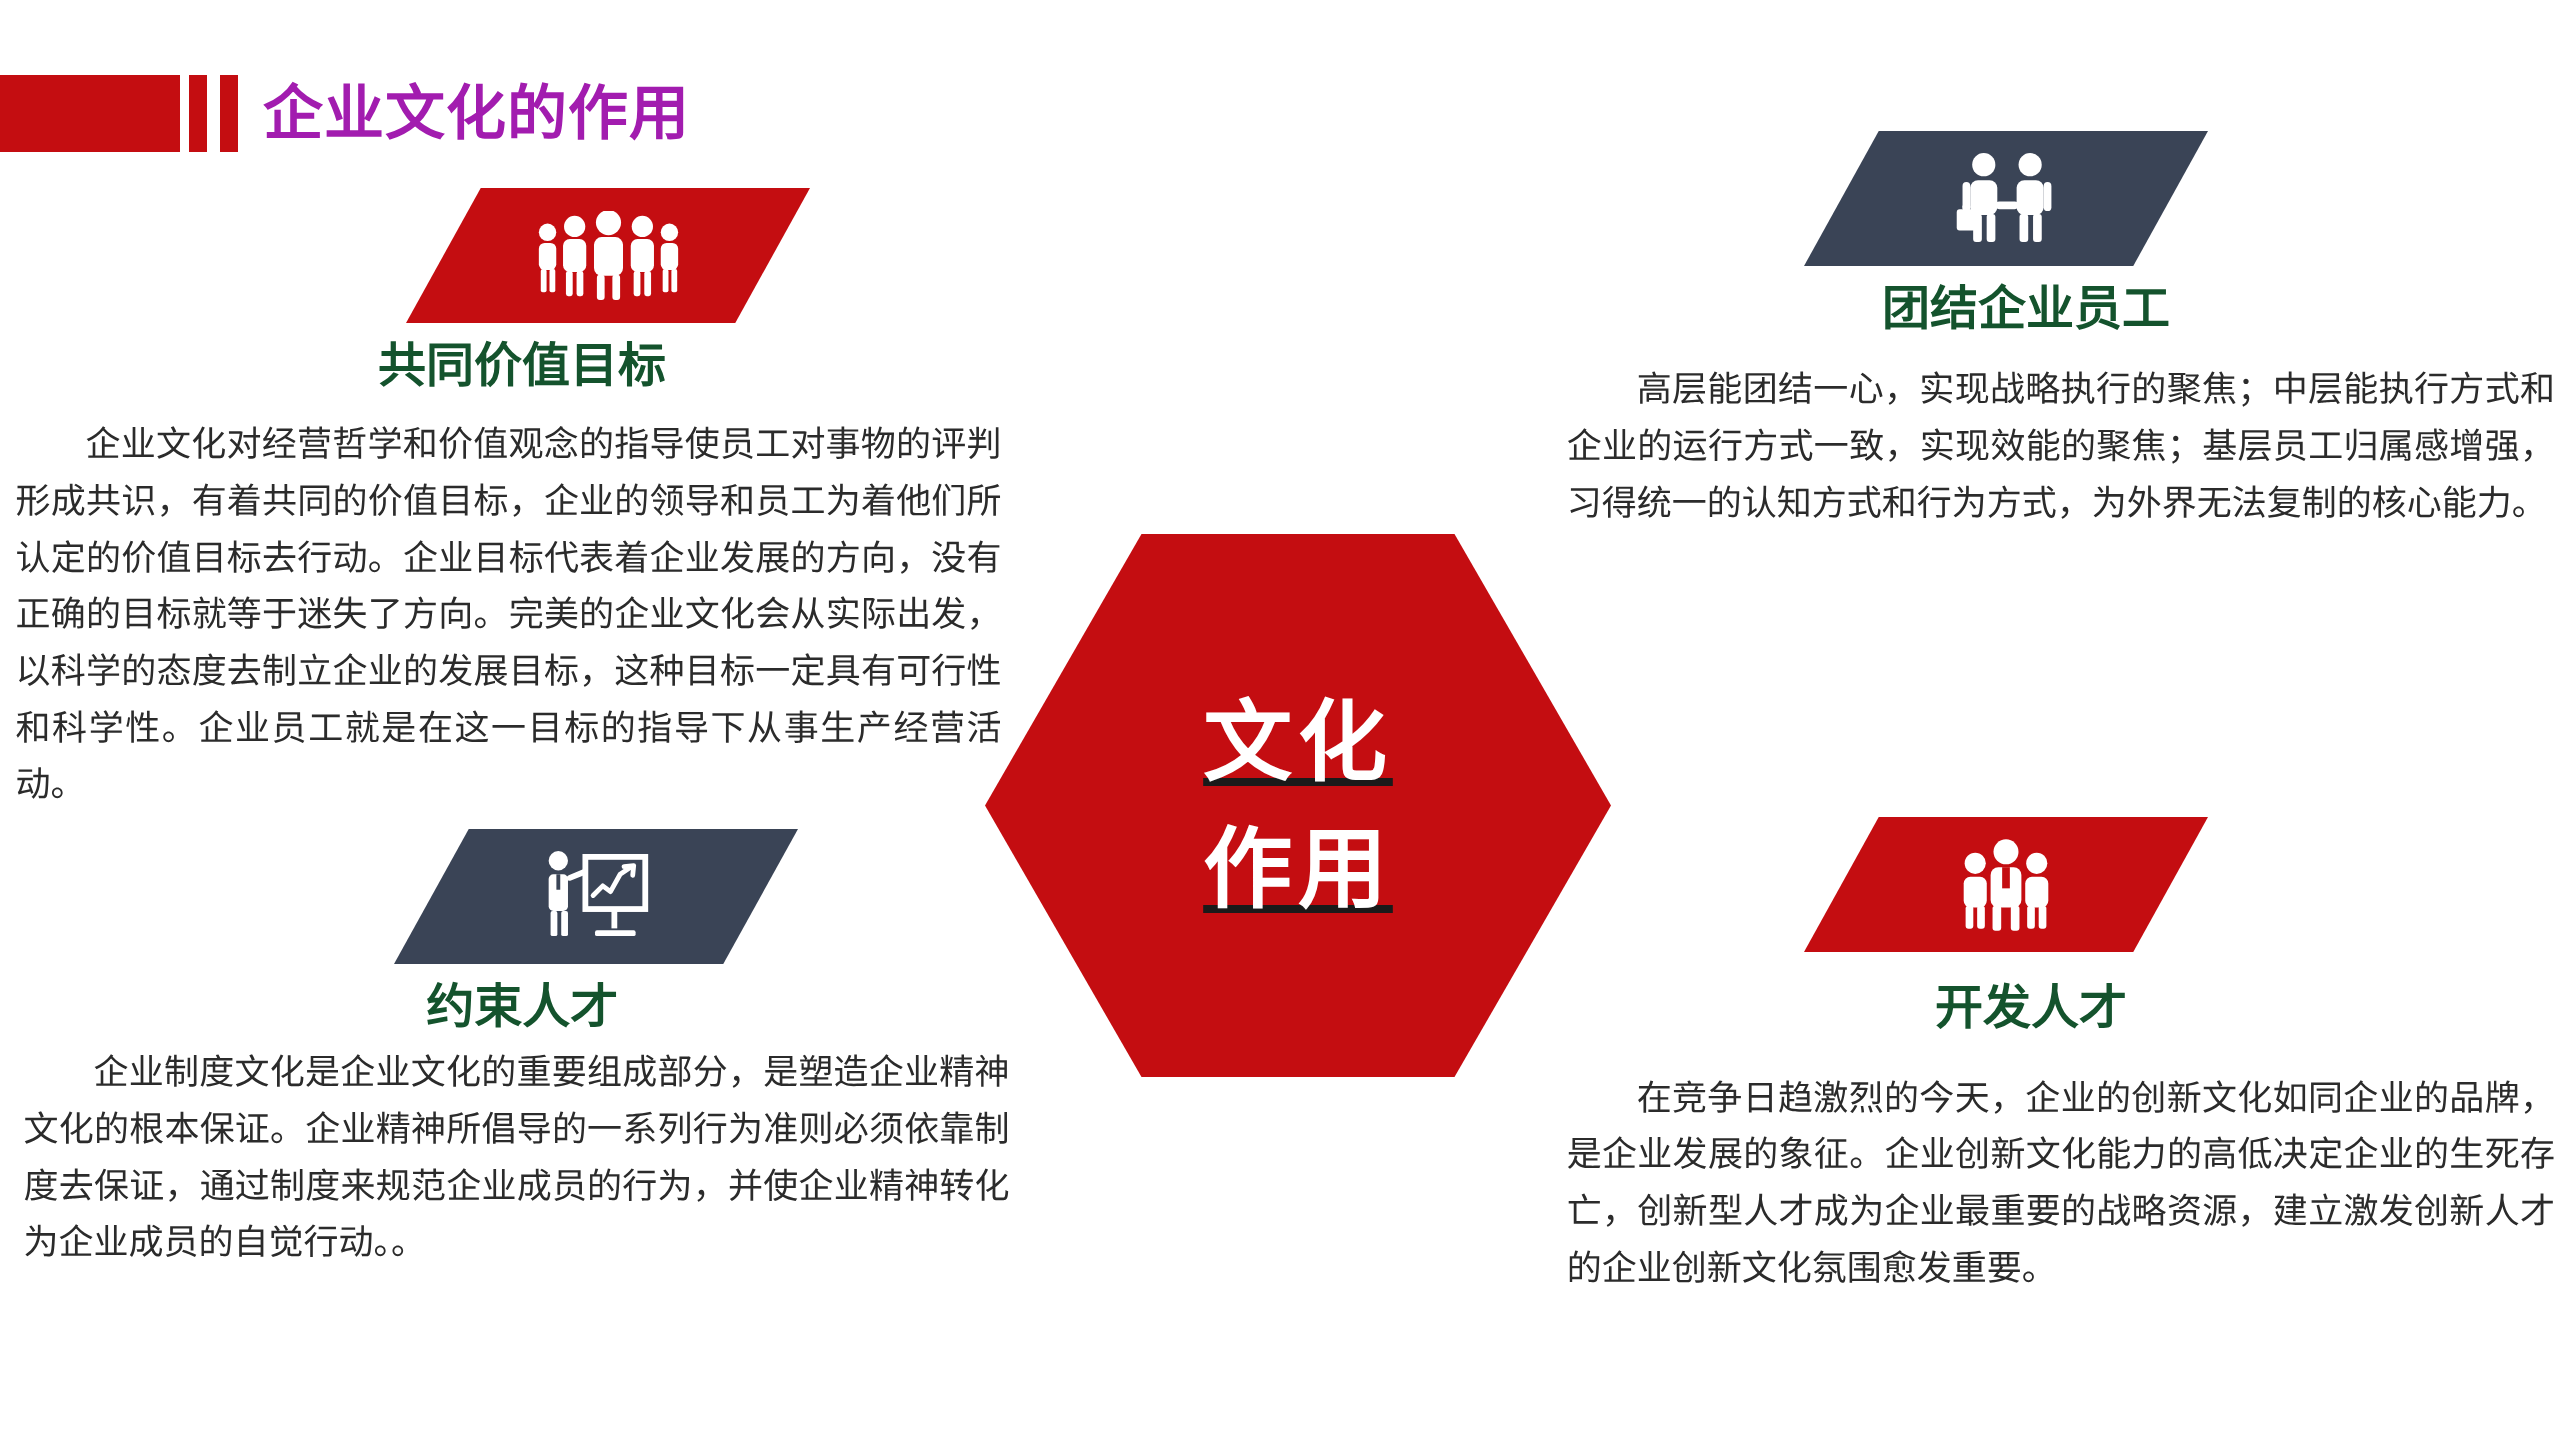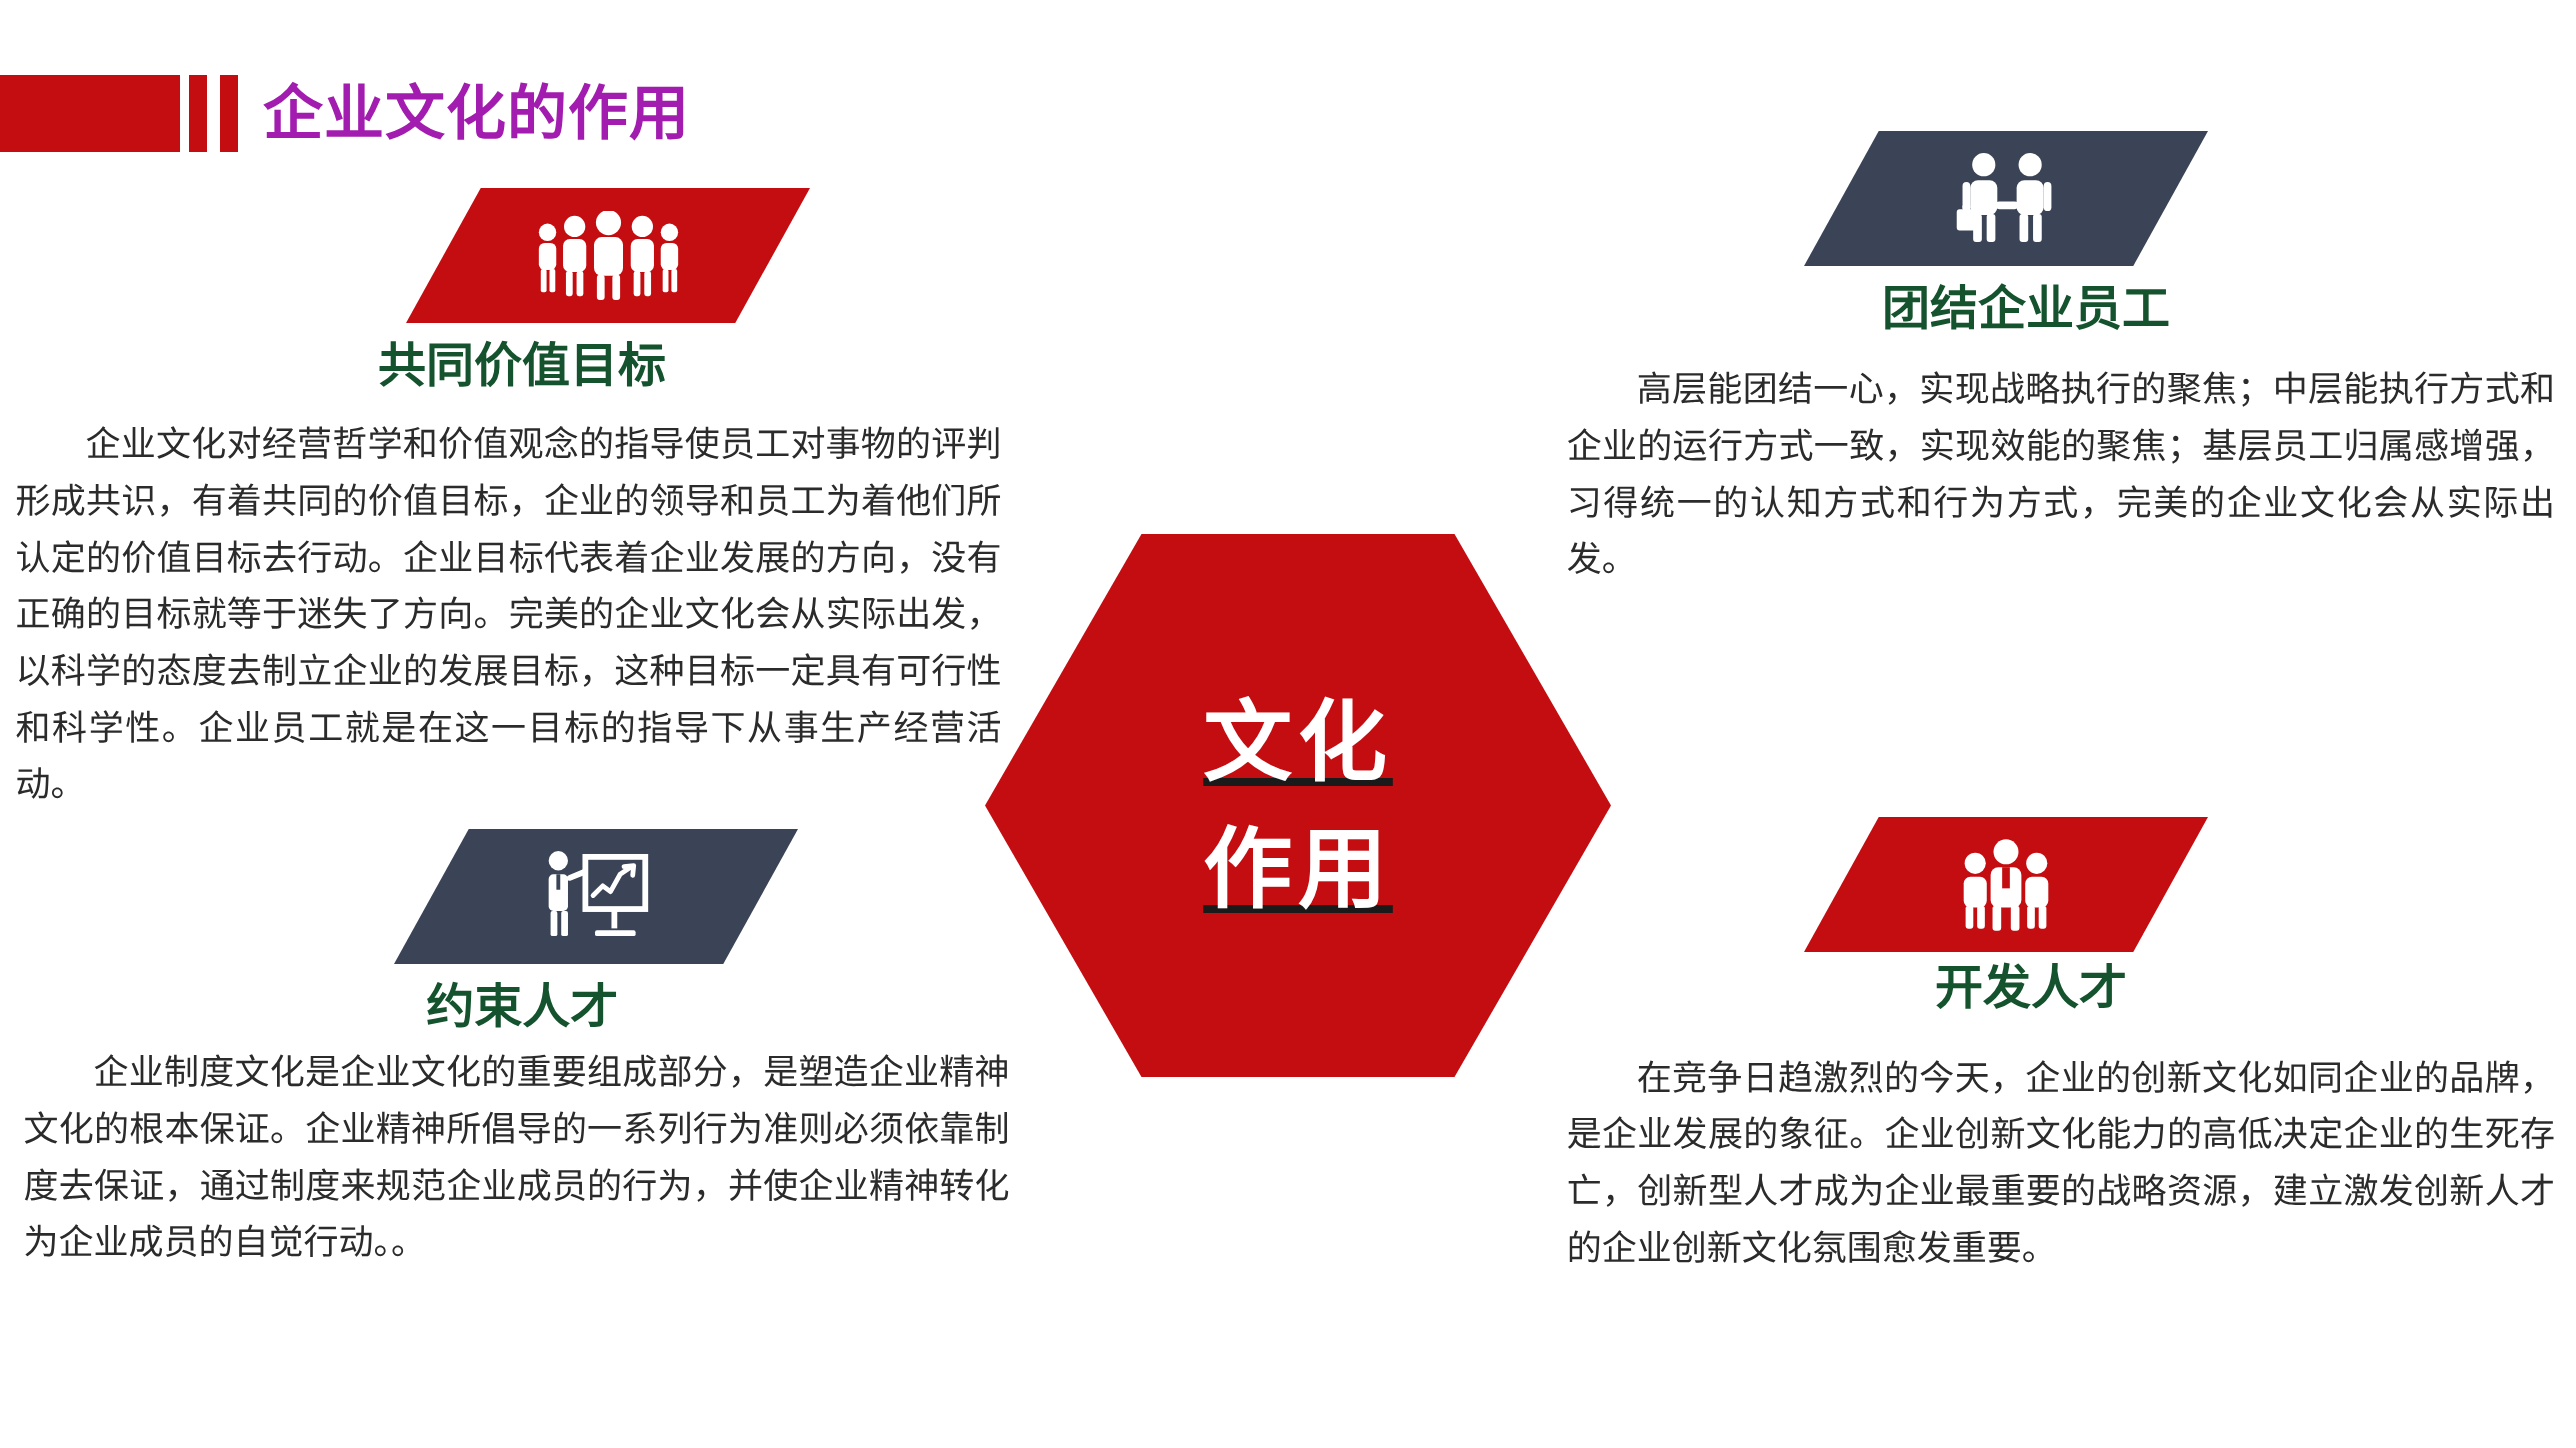--- a/index.html
+++ b/index.html
@@ -61,21 +61,21 @@
   #panel-bl .sec-title{margin-top:17.4px;margin-left:9.7px;}
   #panel-bl .body-text{margin-top:10px;padding:0 17.4px 0 15.5px;}
 
   #panel-tr{left:1557px;top:131px;width:1019px;}
   #panel-tr .banner{margin-left:247px;}
   #panel-tr .sec-title{margin-top:17.4px;margin-left:-81px;}
   #panel-tr .body-text{margin-top:25px;padding:0 21px 0 9.7px;}
 
   #panel-br{left:1557px;top:817px;width:1019px;}
   #panel-br .banner{margin-left:247px;}
-  #panel-br .sec-title{margin-top:10px;margin-left:-71px;text-align:center;}
+  #panel-br .sec-title{margin-top:30px;margin-left:-71px;text-align:center;}
   #panel-br .body-text{margin-top:35px;padding:0 21px 0 9.7px;}
 
   
   .hex{
     position:absolute;left:985px;top:534px;width:626px;height:543px;
     background:#c40d11;
     clip-path:polygon(25% 0,75% 0,100% 50%,75% 100%,25% 100%,0 50%);
     display:flex;flex-direction:column;align-items:center;justify-content:center;text-decoration:underline;
   }
   .hex-line{
@@ -184,21 +184,21 @@
         <circle cx="84" cy="14" r="12"></circle>
         <rect x="70" y="30" width="28" height="36" rx="8"></rect>
         <rect x="73" y="65" width="9" height="29" rx="3"></rect>
         <rect x="87" y="65" width="9" height="29" rx="3"></rect>
 
         <rect x="98" y="32" width="8" height="30" rx="4"></rect>
       </svg>
     </div>
   </div>
   <div class="sec-title">团结企业员工</div>
-  <div class="body-text">高层能团结一心，实现战略执行的聚焦；中层能执行方式和企业的运行方式一致，实现效能的聚焦；基层员工归属感增强，习得统一的认知方式和行为方式，完美的企业文化会从实际出发。</div>
+  <div class="body-text">高层能团结一心，实现战略执行的聚焦；中层能执行方式和企业的运行方式一致，实现效能的聚焦；基层员工归属感增强，习得统一的认知方式和行为方式，为外界无法复制的核心能力。</div>
 </div>
 
 <div class="panel" id="panel-br">
   <div class="banner red">
     <div class="shape"></div>
     <div class="glyph">
       <svg width="100" height="93" viewBox="0 0 104 96" fill="none" aria-hidden="true">
 
         <circle cx="20" cy="26" r="11" fill="#fff"></circle>
         <rect x="8" y="40" width="24" height="32" rx="7" fill="#fff"></rect>

